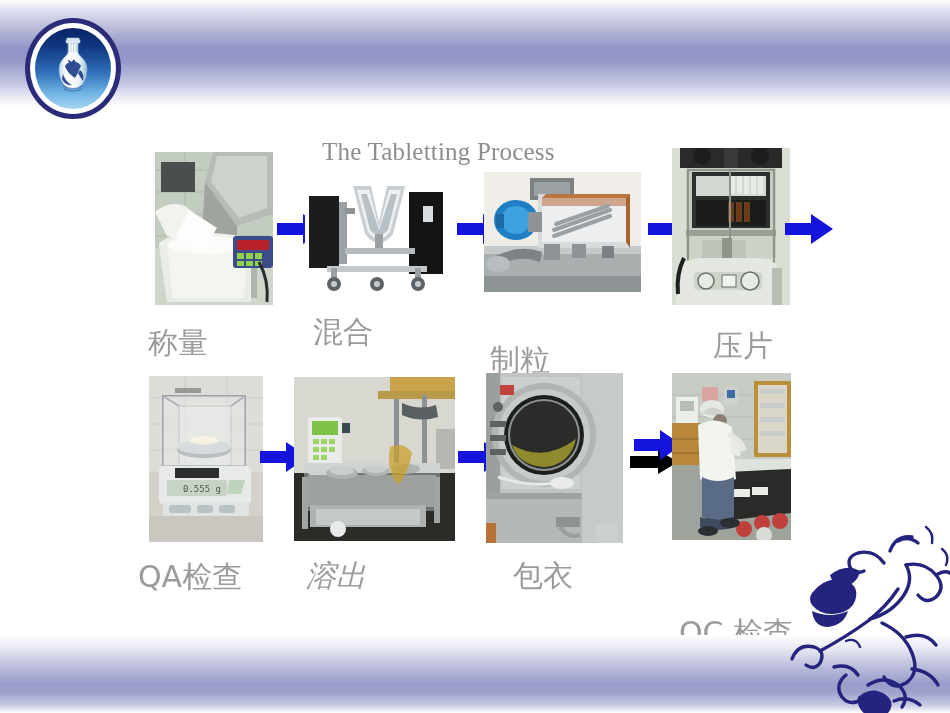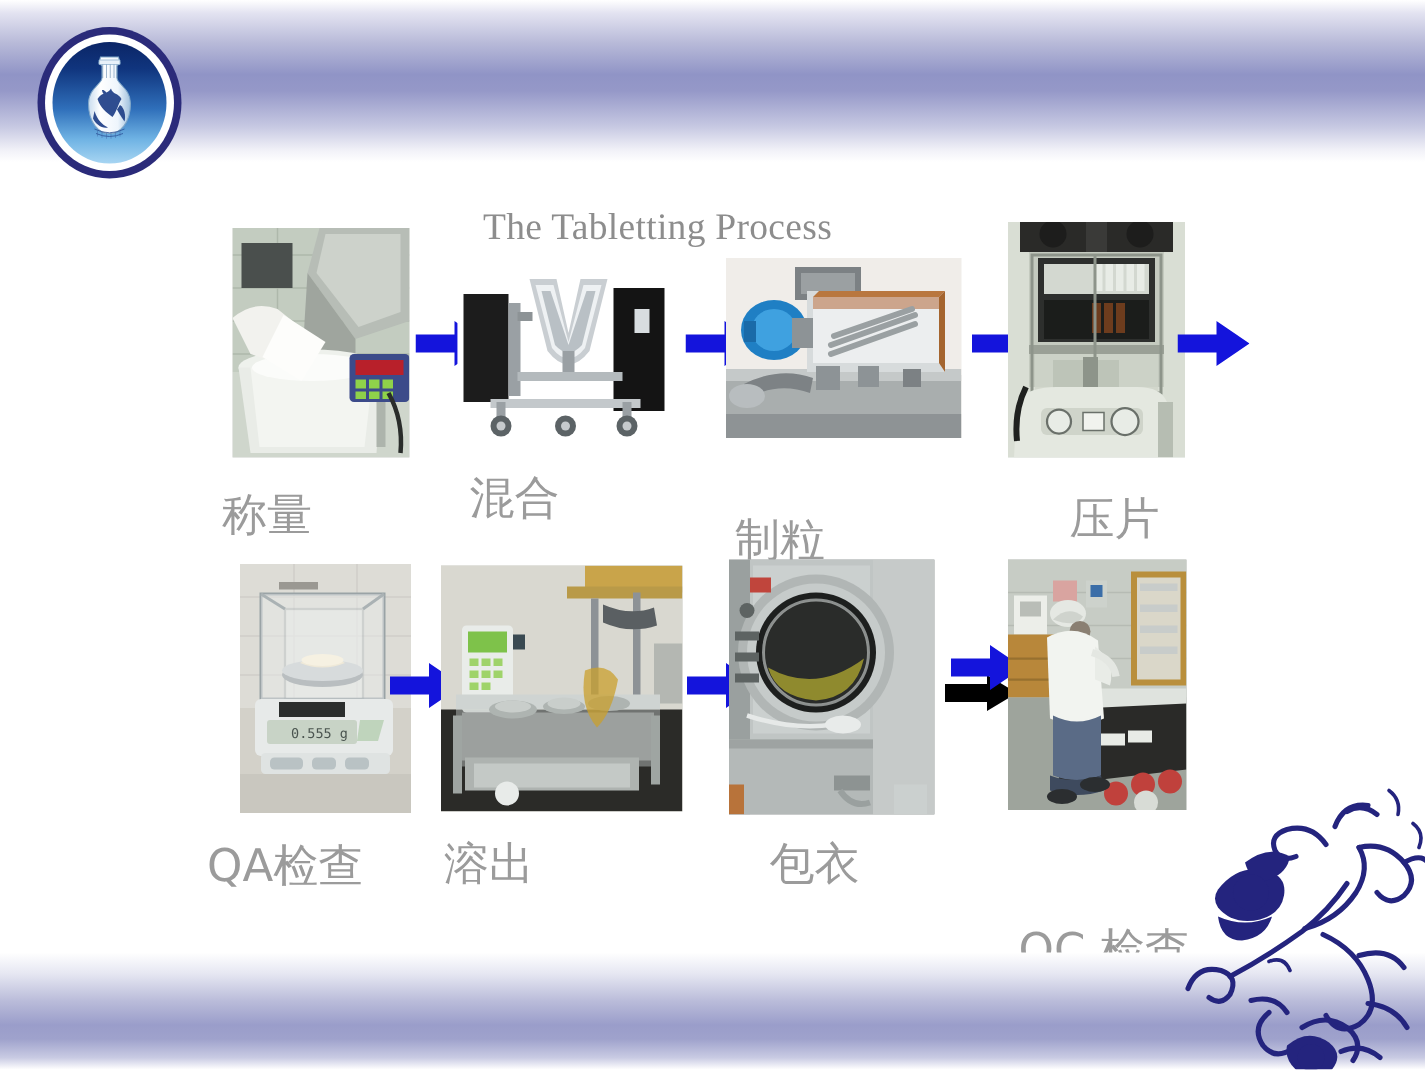--- a/index.html
+++ b/index.html
@@ -282,21 +282,21 @@
     </svg>
   </div>
   <div class="cap" style="left:673px;top:326px;margin-left:40px;">压片</div>
 
   <div class="arrow" style="left:785px;top:212px;width:48px;height:34px;">
     <svg viewBox="0 0 48 34" width="48" height="34">
       <path d="M0 11 H26 V2 L48 17 L26 32 V23 H0 Z" fill="#1414dc"></path>
     </svg>
   </div>
 
-  <div class="photo" style="left:160px;top:376px;width:114px;height:166px;background:#f9a8d4;">
+  <div class="photo" style="left:149px;top:376px;width:114px;height:166px;background:#f9a8d4;">
     <svg viewBox="0 0 114 166" preserveAspectRatio="none">
       <rect width="114" height="166" fill="#e6e5e0"></rect>
       <rect x="0" y="0" width="114" height="96" fill="#dddcd6"></rect>
       <g stroke="#cfcec8" stroke-width="1">
         <line x1="0" y1="22" x2="114" y2="22"></line>
           <line x1="0" y1="48" x2="114" y2="48"></line>
         <line x1="0" y1="74" x2="114" y2="74"></line>
         <line x1="36" y1="0" x2="36" y2="96"></line>
           <line x1="78" y1="0" x2="78" y2="96"></line>
       </g>
@@ -370,21 +370,21 @@
           <ellipse cx="82" cy="92" rx="11" ry="4"></ellipse>
         </g>
       <path d="M96 70 q14 -6 22 6 q-4 22 -14 32 q-12 -14 -8 -38 z" fill="#c9a02e" opacity=".75"></path>
       <rect x="16" y="128" width="116" height="22" fill="#aeb3b0"></rect>
       <rect x="22" y="132" width="104" height="16" fill="#c4c9c6"></rect>
       <circle cx="44" cy="152" r="8" fill="#e8ebe9"></circle>
       <rect x="8" y="100" width="6" height="52" fill="#9fa5a2"></rect>
       <rect x="140" y="100" width="6" height="46" fill="#9fa5a2"></rect>
     </svg>
   </div>
-  <div class="cap" style="left:296px;top:556px;">溶出</div>
+  <div class="cap" style="left:306px;top:556px;font-style:italic;">溶出</div>
 
   <div class="arrow" style="left:458px;top:440px;width:48px;height:34px;">
     <svg viewBox="0 0 48 34" width="48" height="34">
       <path d="M0 11 H26 V2 L48 17 L26 32 V23 H0 Z" fill="#1414dc"></path>
     </svg>
   </div>
 
   <div class="photo" style="left:486px;top:373px;width:137px;height:170px;background:#b8bcbb;">
     <svg viewBox="0 0 137 170" preserveAspectRatio="none">
       <rect width="137" height="170" fill="#b9bdbc"></rect>

